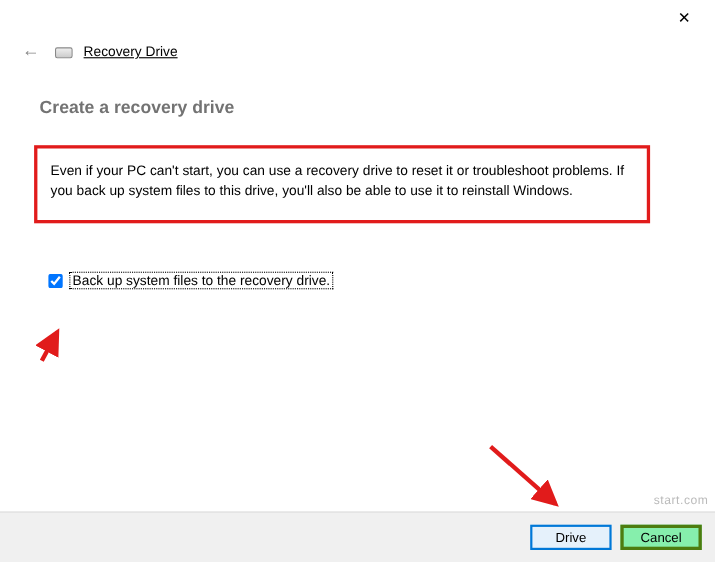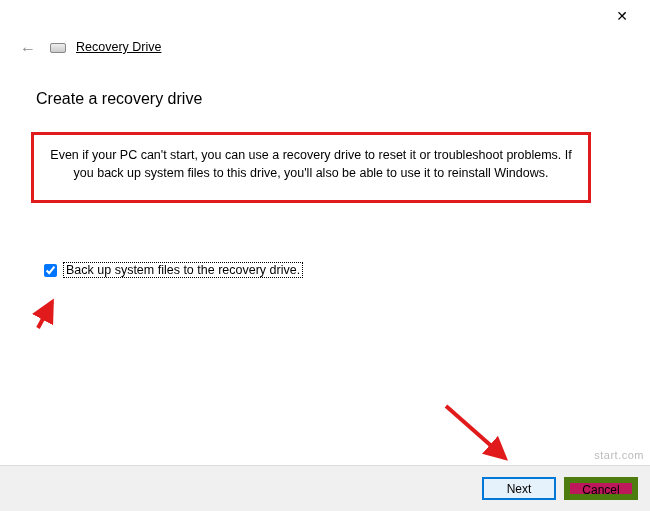--- a/index.html
+++ b/index.html
@@ -50,40 +50,39 @@
     }
     .header-title {
       font-size: 12.5px;
       color: #000;
       text-decoration: underline;
     }
     .main {
       padding: 32px 36px 0 36px;
     }
     .page-title {
-      color: #000000;
+      color: #737373;
       font-size: 16px;
-      font-weight: 400;
+      font-weight: 700;
       margin-bottom: 24px;
     }
     .info-box {
       border: 3px solid #e11b1b;
       padding: 12px 12px 18px 12px;
       font-size: 12.5px;
       color: #000;
       line-height: 1.4;
       width: 560px;
       margin-left: -5px;
-      text-align: center;
     }
     .checkbox-row {
       display: flex;
       align-items: center;
       gap: 6px;
-      margin-top: 59px;
+      margin-top: 44px;
       margin-left: 8px;
       font-size: 12.5px;
     }
     .checkbox-row label {
       border: 1px dotted #000;
       padding: 0 2px;
     }
     .checkbox-row input[type=checkbox]{
       width:13px;height:13px;
     }
@@ -103,22 +102,22 @@
       justify-content: flex-end;
       align-items: center;
       gap: 8px;
       padding-right: 12px;
     }
     .btn {
       min-width: 74px;
       height: 23px;
       font-size: 12px;
       font-family: "Segoe UI", Tahoma, sans-serif;
-      background: #be185d;
-      border: 6px solid #4d7c0f;
+      background: #86efac;
+      border: 3px solid #4d7c0f;
       cursor: pointer;
     }
     .btn.primary {
       border: 2px solid #0078d7;
       background: #e5f1fb;
     }
     .watermark {
       position: absolute;
       right: 6px;
       bottom: 50px;
@@ -173,15 +172,15 @@
           <path d="M0,0 L6,3 L0,6 Z" fill="#e11b1b"></path>
         </marker>
       </defs>
     <line x1="6" y1="6" x2="65" y2="58" stroke="#e11b1b" stroke-width="4" marker-end="url(#ah2)"></line>
   </svg>
 </div>
 
 <div class="watermark">start.com</div>
 
 <div class="button-bar">
-  <button class="btn primary">Next</button>
+  <button class="btn primary">Drive</button>
   <button class="btn">Cancel</button>
 </div>
 
 </body></html>

